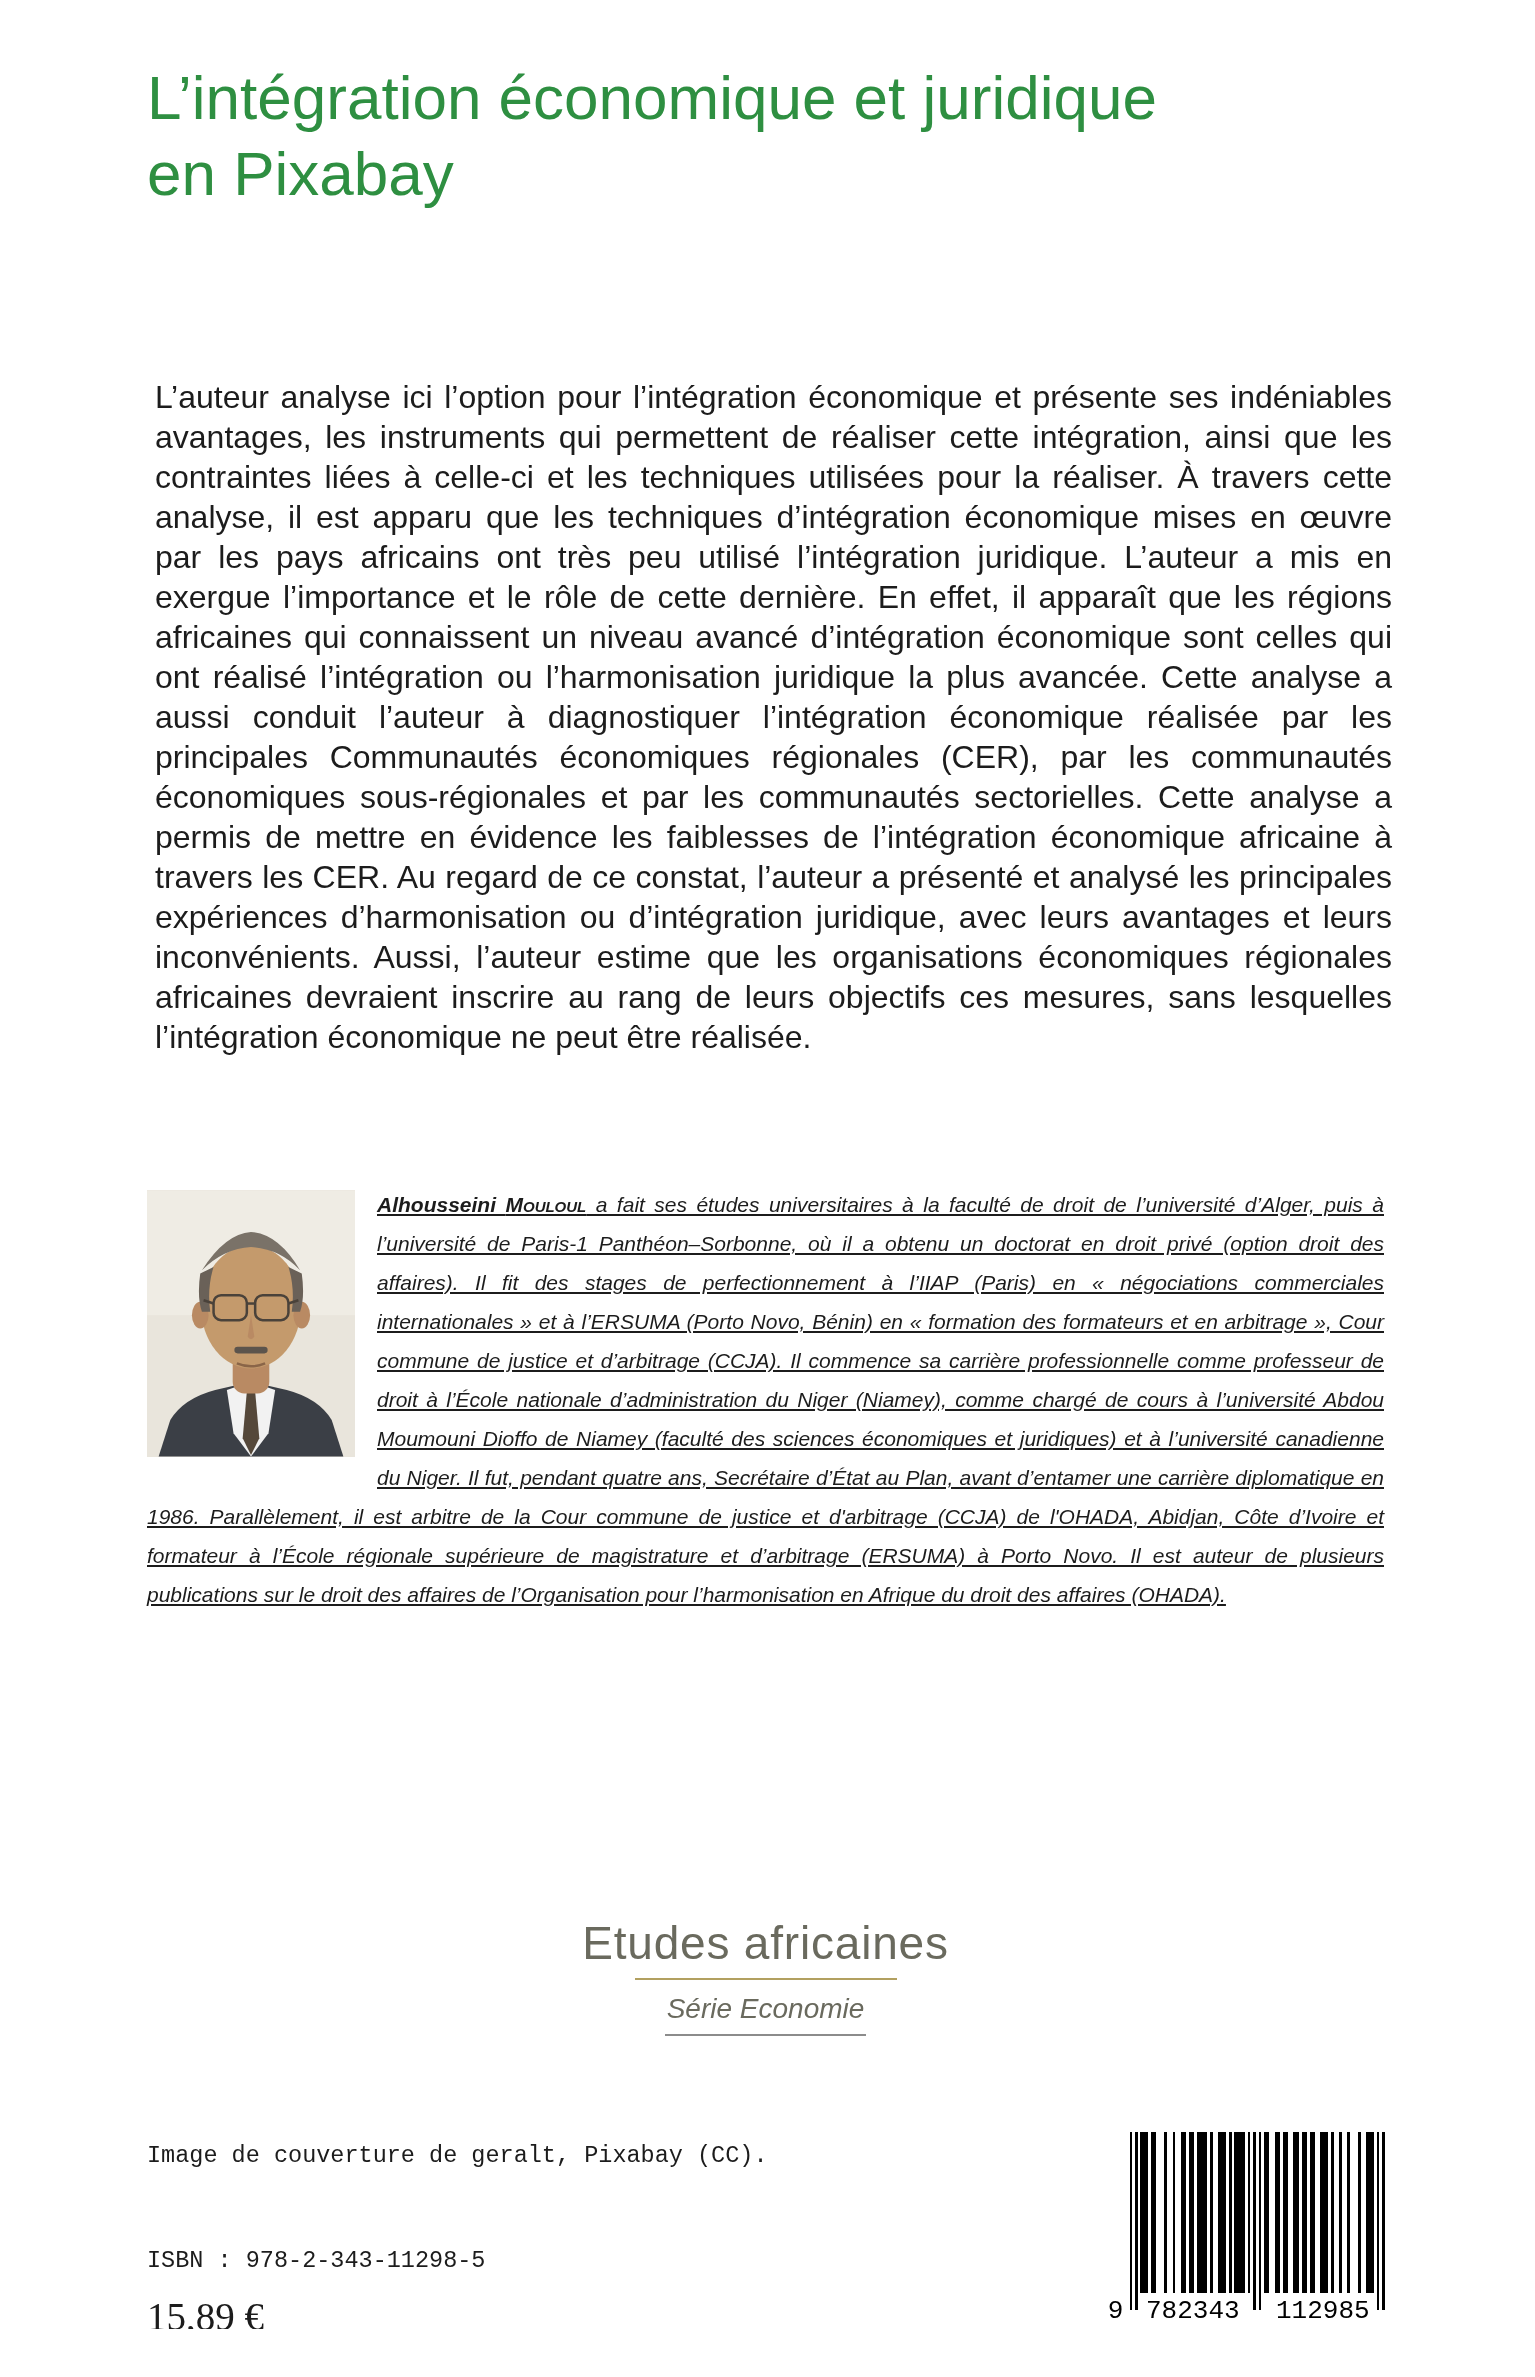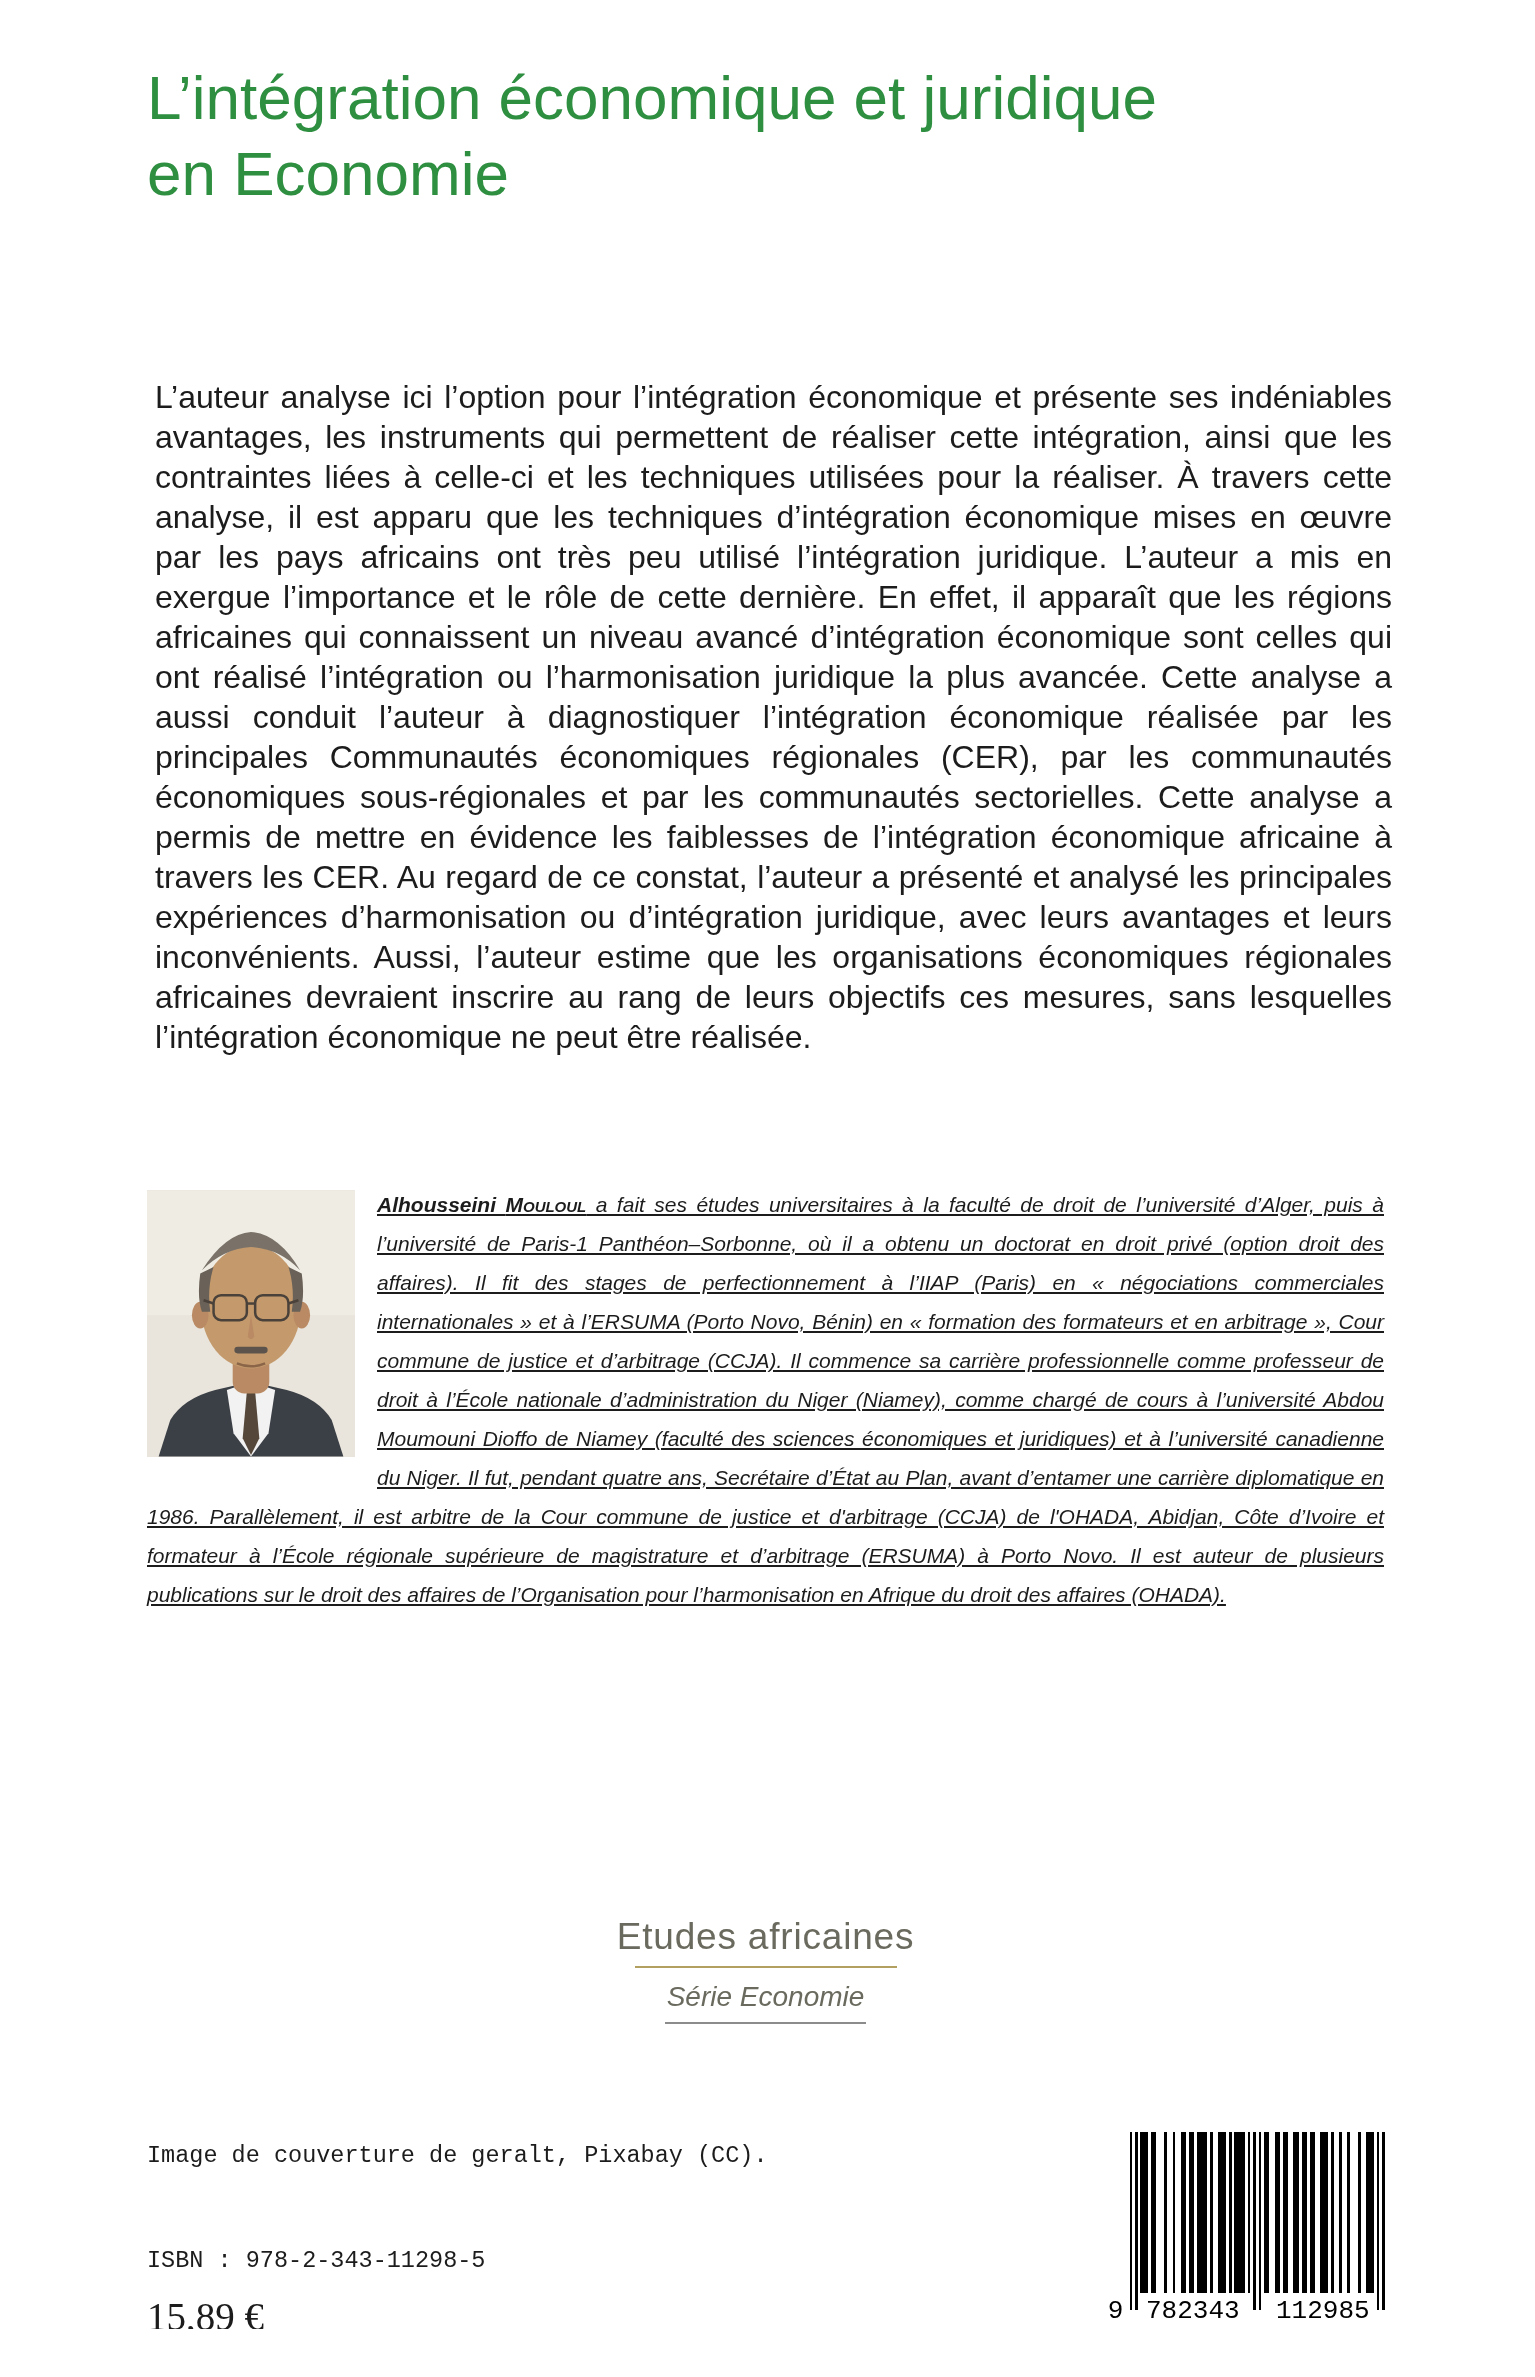--- a/index.html
+++ b/index.html
@@ -57,21 +57,21 @@
   .author-fn, .author-ln { font-weight: bold; }
   .author-ln { font-variant: small-caps; }
   .collection {
     position: absolute;
     left: 147px;
     top: 1916px;
     width: 1237px;
     text-align: center;
   }
   .coll-name {
-    font-size: 37px;
+    font-size: 46px;
     letter-spacing: 0.8px;
     color: var(--collection_gray, #6a6a5e);
   }
   .coll-rule {
     width: 262px; height: 1.7px;
     background: var(--rule_tan, #b2a060);
     margin: 8.4px auto 13.4px auto;
   }
   .series-name {
     font-size: 28px;
@@ -122,21 +122,21 @@
   }
   .bd1 { left: 1.7px; }
   .bd2 { left: 40px; }
   .bd3 { left: 170px; }
 </style>
 </head>
 <body>
 
 <div class="page">
 
-  <h1 class="title"><span>L’intégration économique et juridique</span><br><span>en Economie</span></h1>
+  <h1 class="title"><span>L’intégration économique et juridique</span><br><span>en Pixabay</span></h1>
 
   <p class="synopsis">L’auteur analyse ici l’option pour l’intégration économique et présente ses indéniables avantages, les instruments qui permettent de réaliser cette intégration, ainsi que les contraintes liées à celle-ci et les techniques utilisées pour la réaliser. À travers cette analyse, il est apparu que les techniques d’intégration économique mises en œuvre par les pays africains ont très peu utilisé l’intégration juridique. L’auteur a mis en exergue l’importance et le rôle de cette dernière. En effet, il apparaît que les régions africaines qui connaissent un niveau avancé d’intégration économique sont celles qui ont réalisé l’intégration ou l’harmonisation juridique la plus avancée. Cette analyse a aussi conduit l’auteur à diagnostiquer l’intégration économique réalisée par les principales Communautés économiques régionales (CER), par les communautés économiques sous-régionales et par les communautés sectorielles. Cette analyse a permis de mettre en évidence les faiblesses de l’intégration économique africaine à travers les CER. Au regard de ce constat, l’auteur a présenté et analysé les principales expériences d’harmonisation ou d’intégration juridique, avec leurs avantages et leurs inconvénients. Aussi, l’auteur estime que les organisations économiques régionales africaines devraient inscrire au rang de leurs objectifs ces mesures, sans lesquelles l’intégration économique ne peut être réalisée.</p>
 
   <div class="bio"><span class="photo">
         <svg viewBox="0 0 250 320" xmlns="http://www.w3.org/2000/svg">
           <rect width="250" height="320" fill="#e9e5dc"></rect>
           <rect width="250" height="150" fill="#efece4"></rect>
           <path d="M14,320 L28,276 Q44,250 82,240 L125,230 L168,240 Q206,250 222,276 L236,320 Z" fill="#3b3f46"></path>
           <path d="M96,240 L125,230 L154,240 L146,292 L125,320 L104,292 Z" fill="#f2f2f2"></path>
           <path d="M120,242 L130,242 L135,298 L125,318 L115,298 Z" fill="#55483a"></path>

